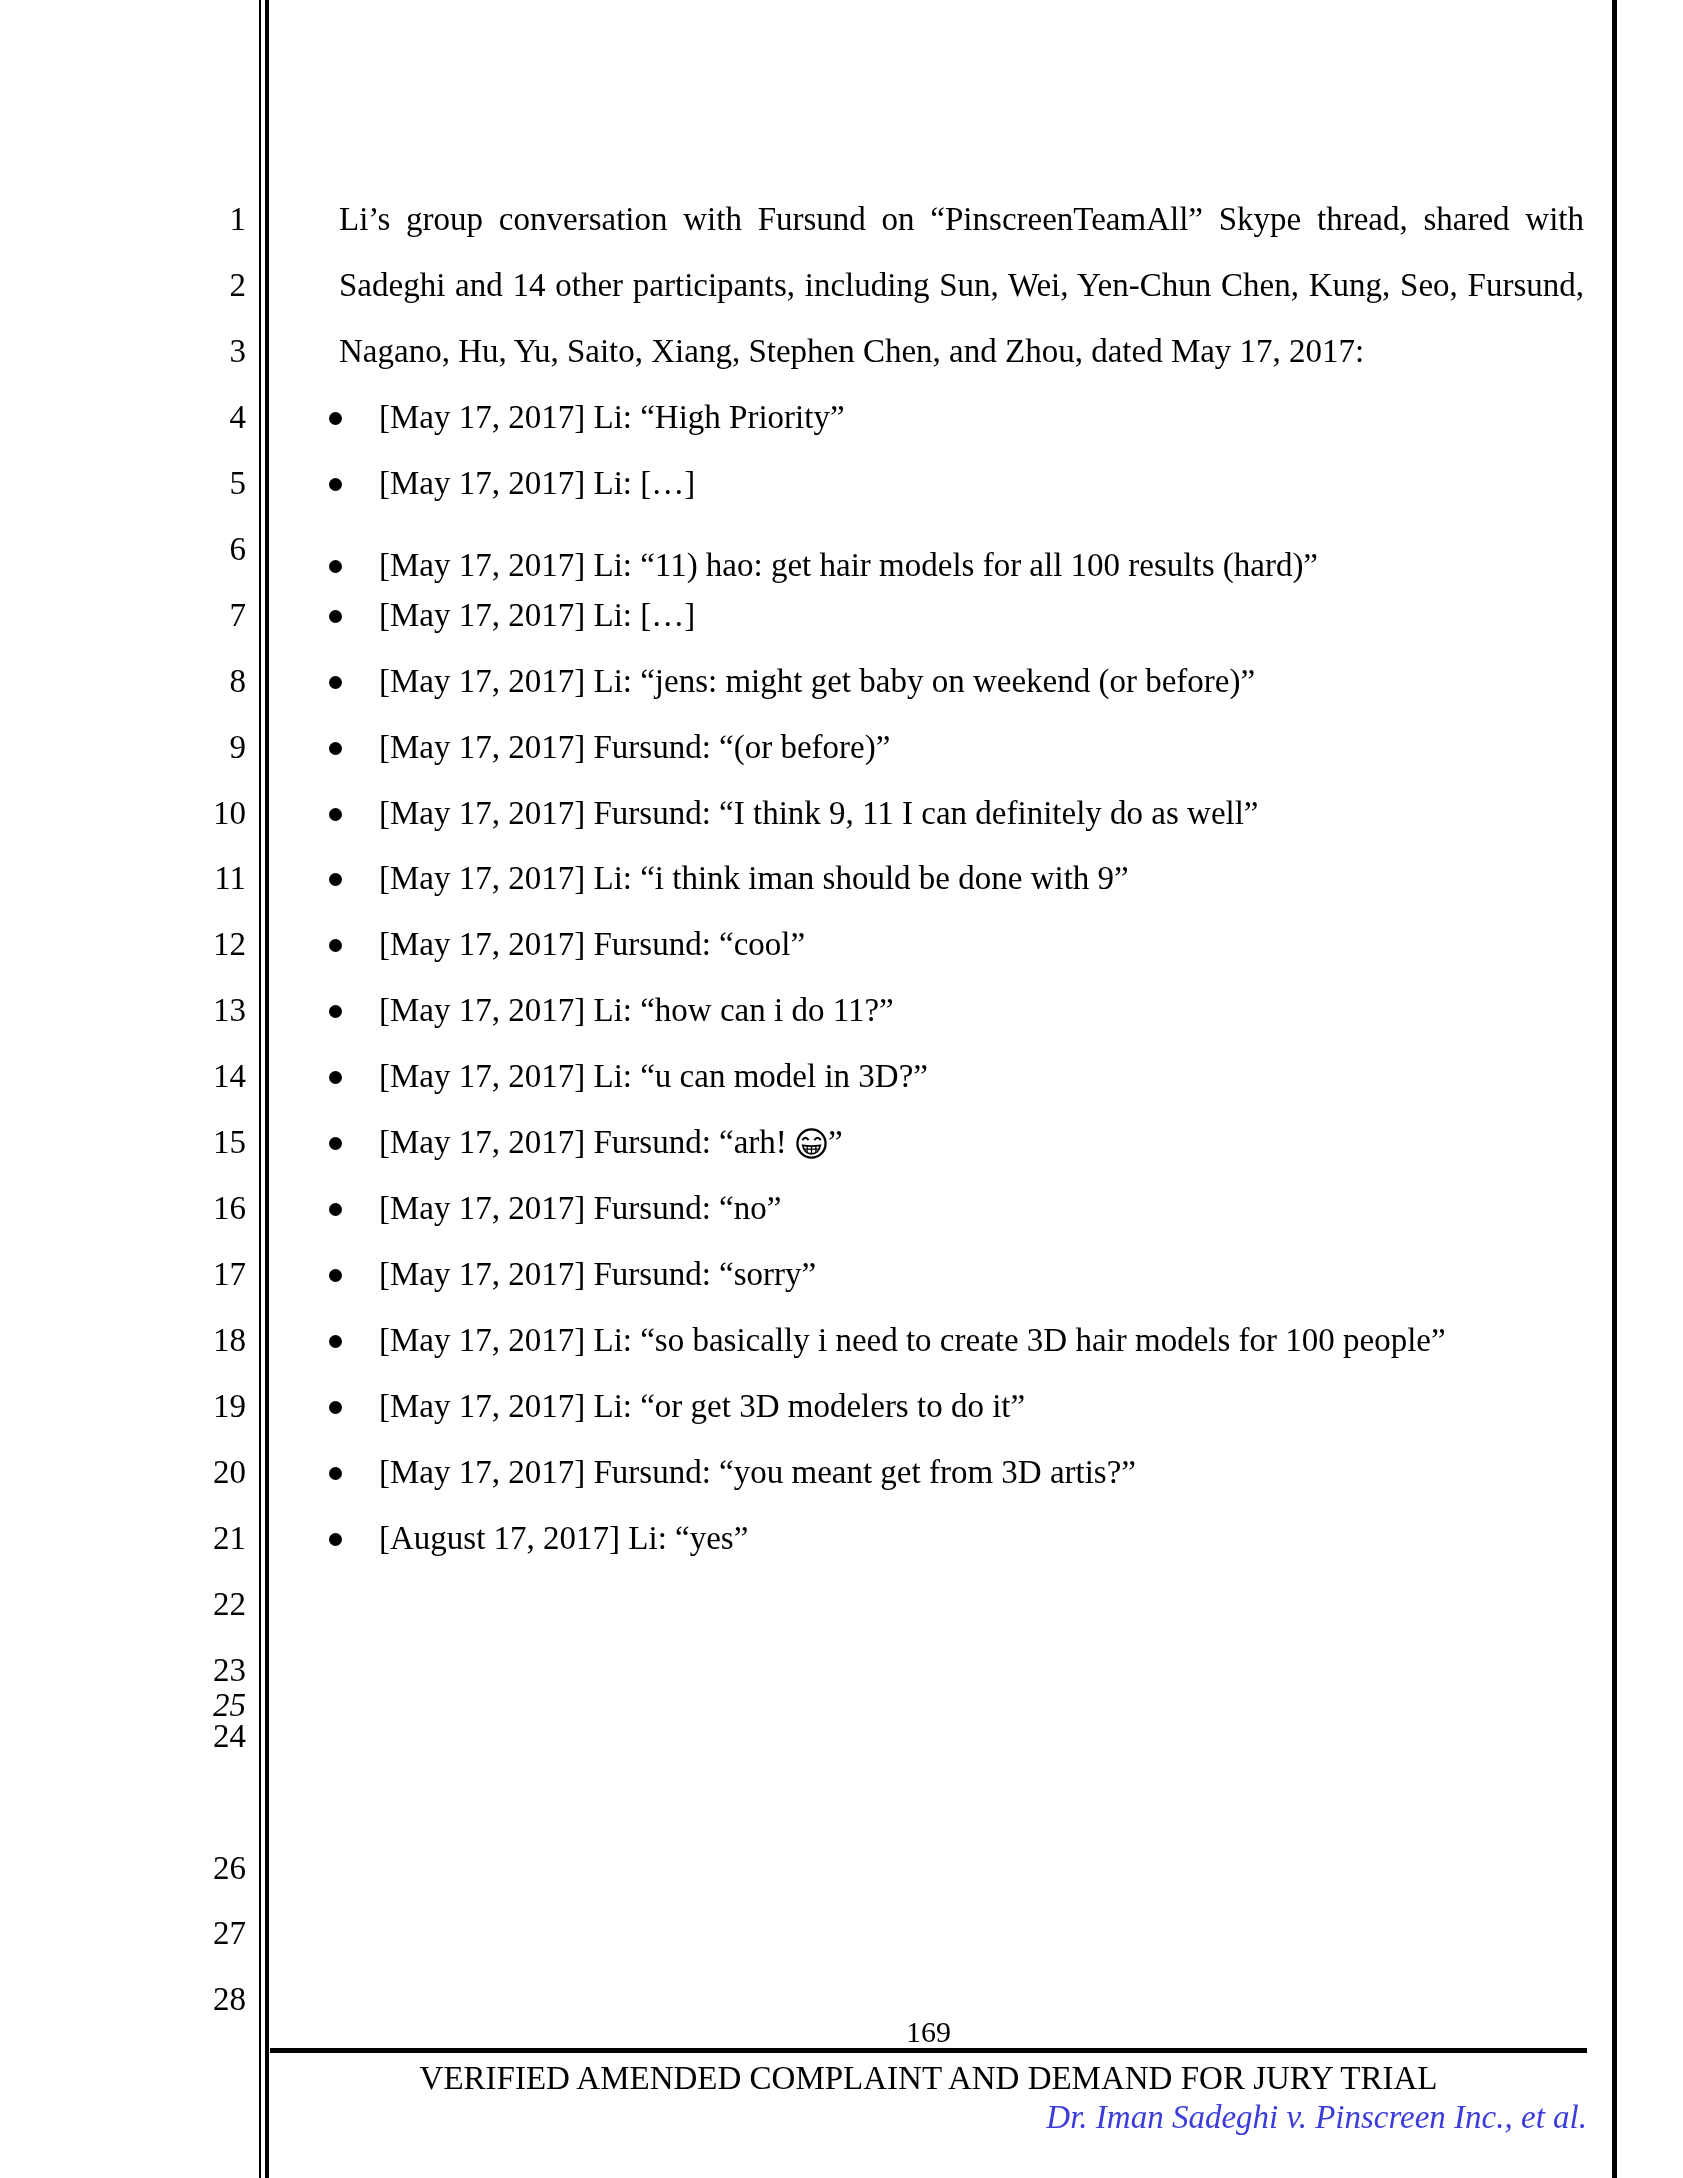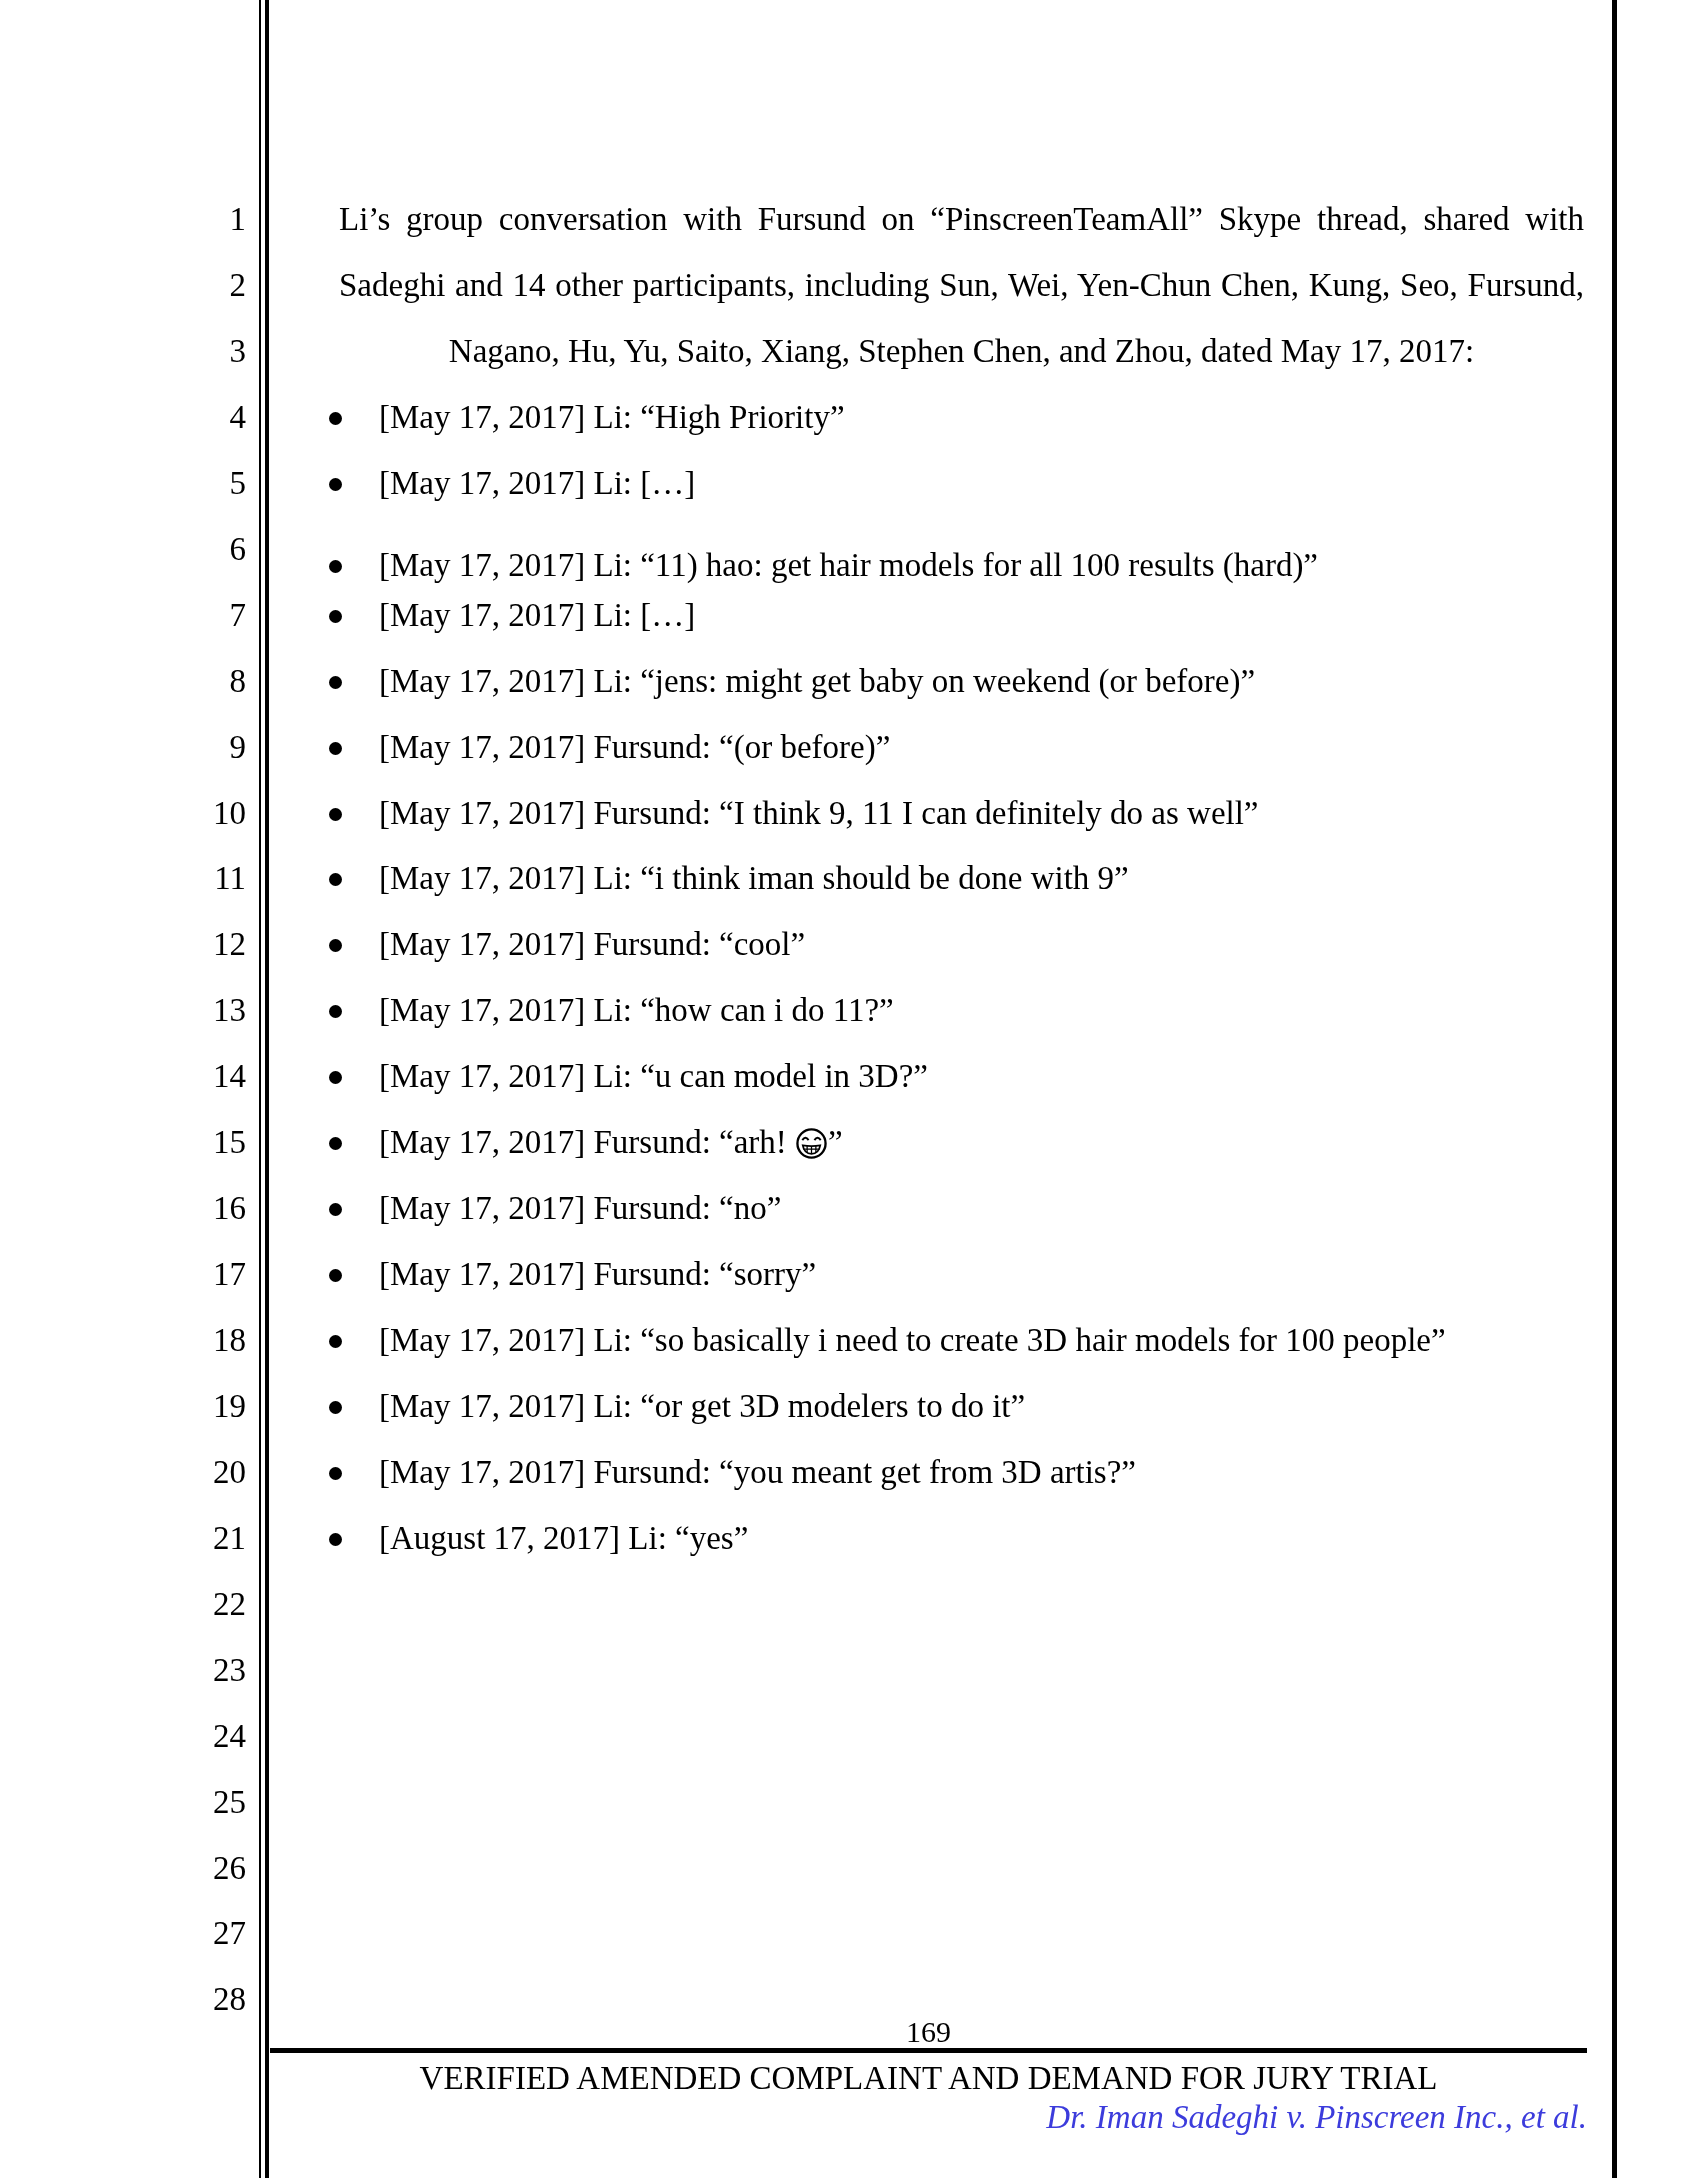--- a/index.html
+++ b/index.html
@@ -12,21 +12,21 @@
   .vline.l-outer { left:259px; width:2px; }
   .vline.l-inner { left:265px; width:4px; }
   .vline.r-single { left:1612px; width:5px; }
 
   .line-number {
     position:absolute; left:147px; width:99px; height:66px;
     text-align:right; font-size:33px; line-height:66px;
   }
   .para-line {
     position:absolute; left:339px; width:1245px; height:66px;
-    font-size:33px; line-height:66px; white-space:nowrap;text-align:center;
+    font-size:33px; line-height:66px; white-space:nowrap;
   }
   .para-line.just { white-space:normal; text-align:justify; text-align-last:justify; }
   .bullet-row {
     position:absolute; left:329px; height:66px;
     font-size:33px; line-height:66px; white-space:nowrap;
   }
   .dot {
     display:inline-block; width:13px; height:13px; border-radius:50%;
     background:#000; margin-right:37px; vertical-align:middle; position:relative; top:-2px;
   }
@@ -73,21 +73,21 @@
       <div class="line-number" style="top: 1109px;">15</div>
       <div class="line-number" style="top: 1175px;">16</div>
       <div class="line-number" style="top: 1241px;">17</div>
       <div class="line-number" style="top: 1307px;">18</div>
       <div class="line-number" style="top: 1373px;">19</div>
       <div class="line-number" style="top: 1439px;">20</div>
       <div class="line-number" style="top: 1505px;">21</div>
       <div class="line-number" style="top: 1571px;">22</div>
       <div class="line-number" style="top: 1637px;">23</div>
       <div class="line-number" style="top: 1703px;">24</div>
-      <div class="line-number" style="top: 1769px;">25</div>
+      <div class="line-number" style="top: 1672px; font-style: italic;">25</div>
       <div class="line-number" style="top: 1835px;">26</div>
       <div class="line-number" style="top: 1900px;">27</div>
       <div class="line-number" style="top: 1966px;">28</div>
     </div>
 
   <div>
       <div class="para-line just" style="top: 186px;">Li’s group conversation with Fursund on “PinscreenTeamAll” Skype thread, shared with</div>
       <div class="para-line just" style="top: 252px;">Sadeghi and 14 other participants, including Sun, Wei, Yen-Chun Chen, Kung, Seo, Fursund,</div>
       <div class="para-line" style="top: 318px;">Nagano, Hu, Yu, Saito, Xiang, Stephen Chen, and Zhou, dated May 17, 2017:</div>
     </div>

